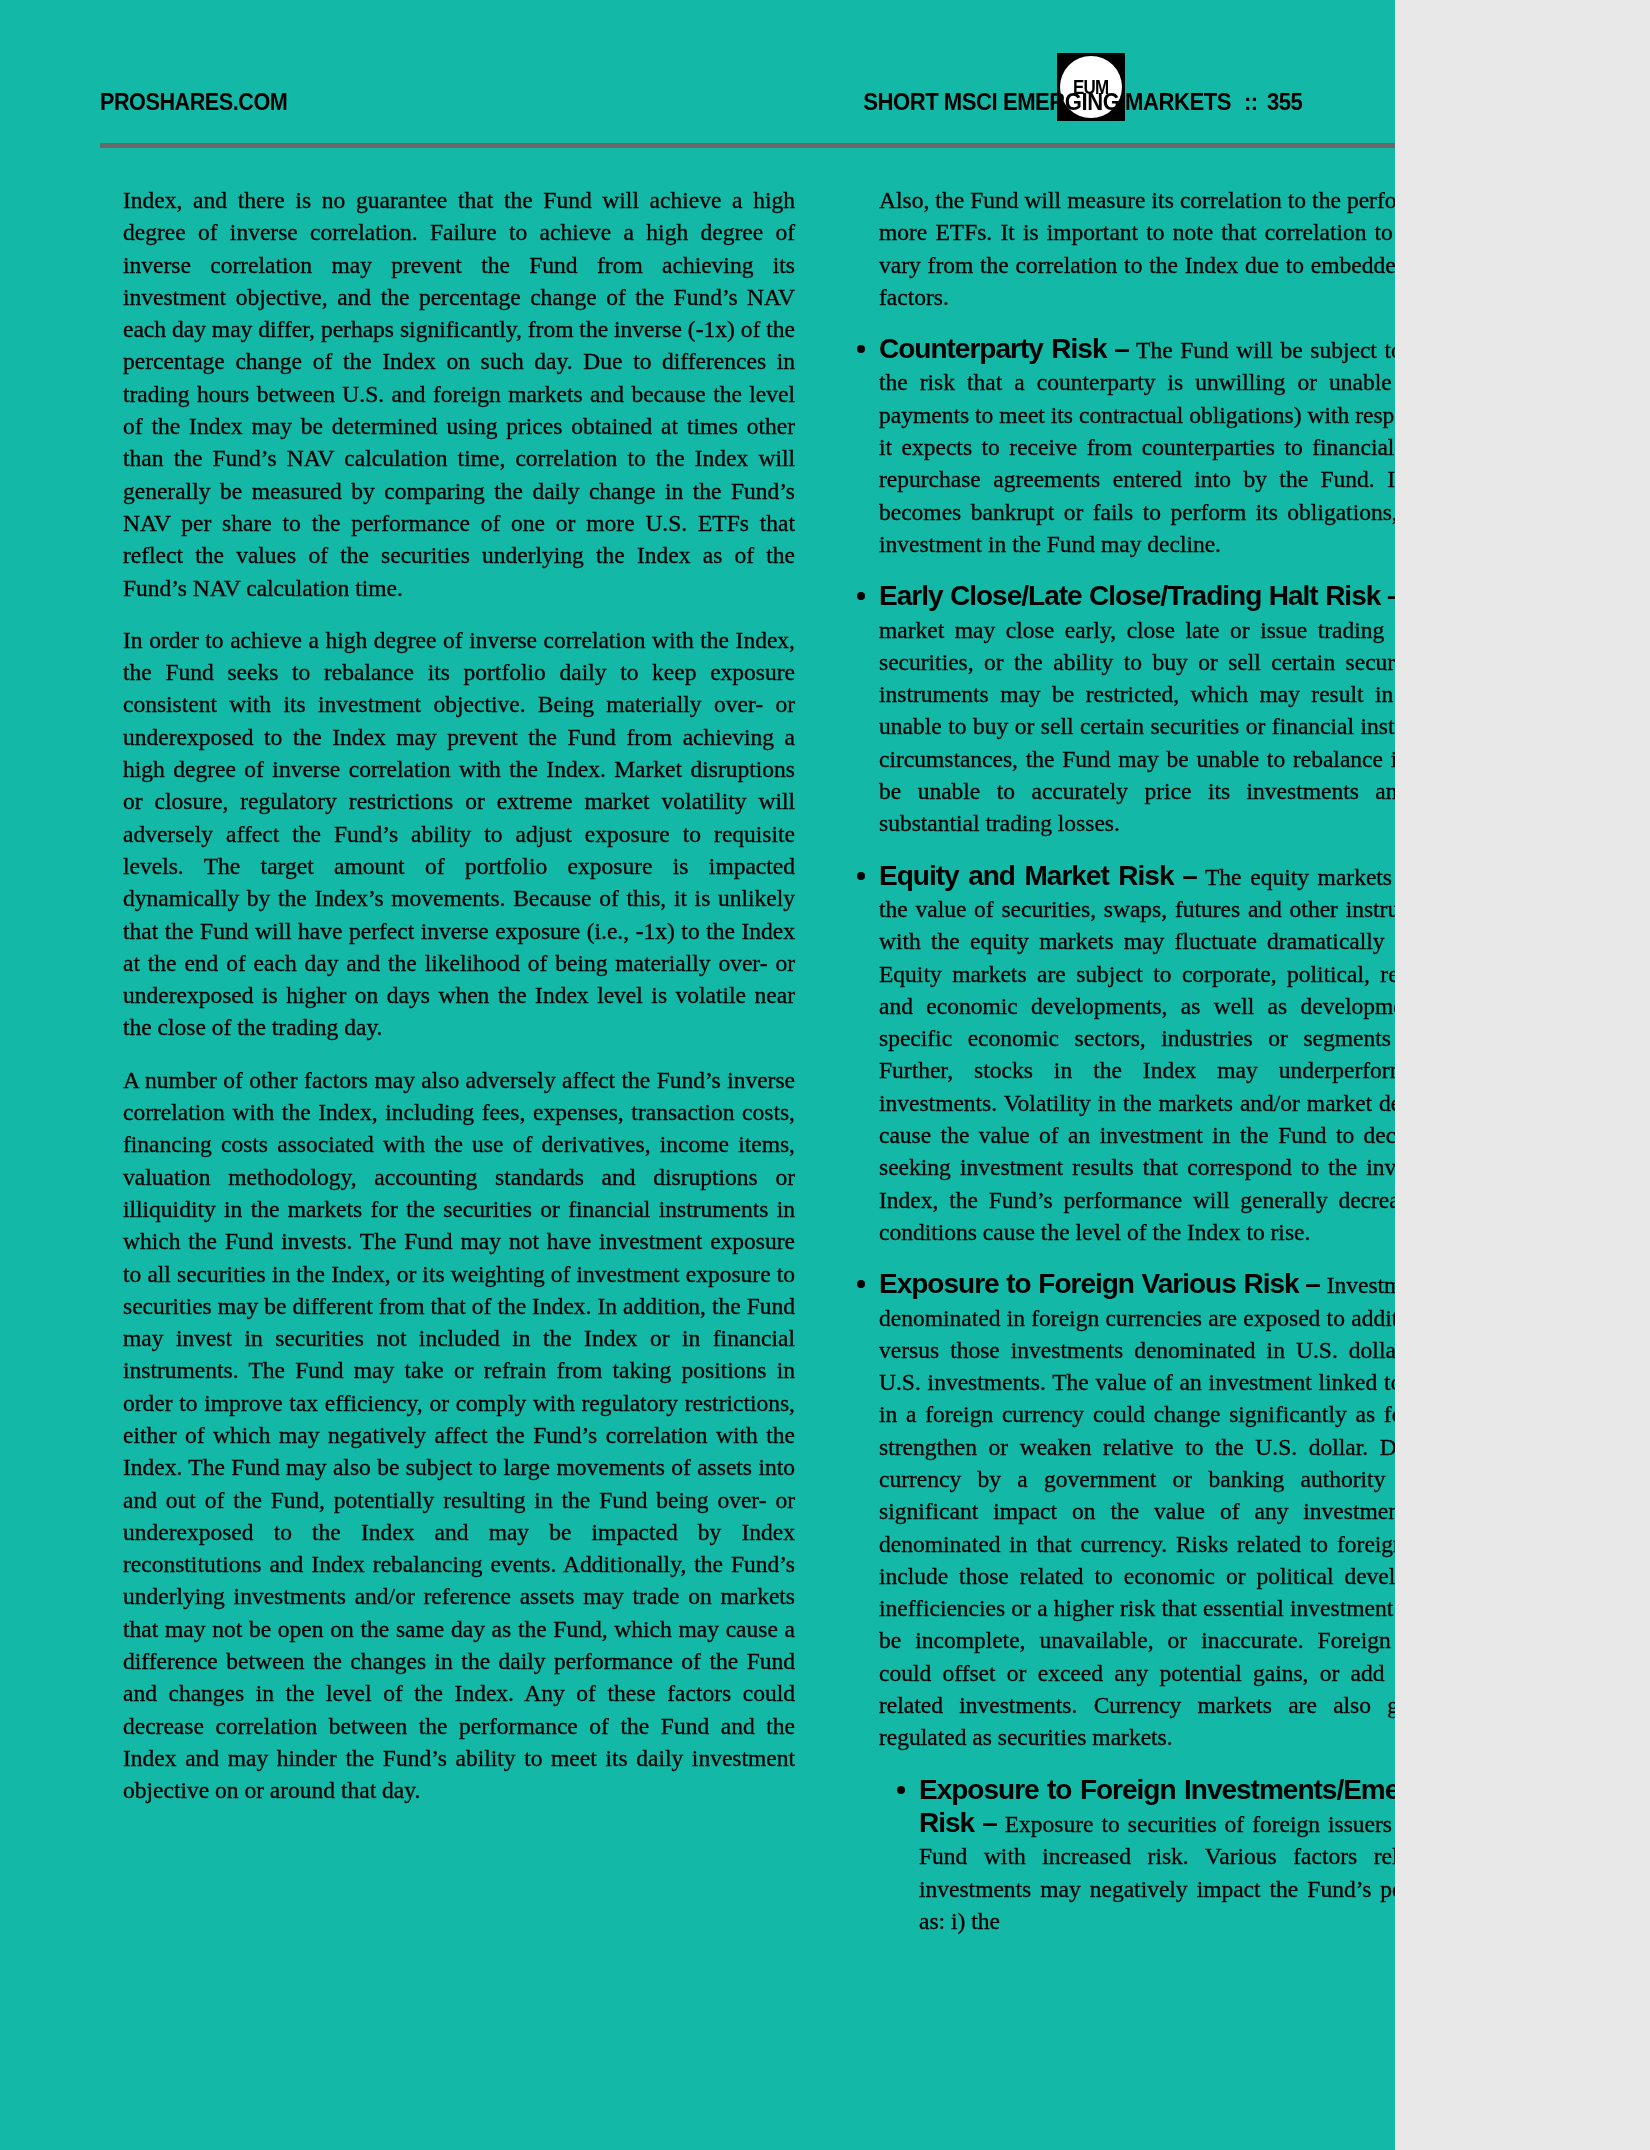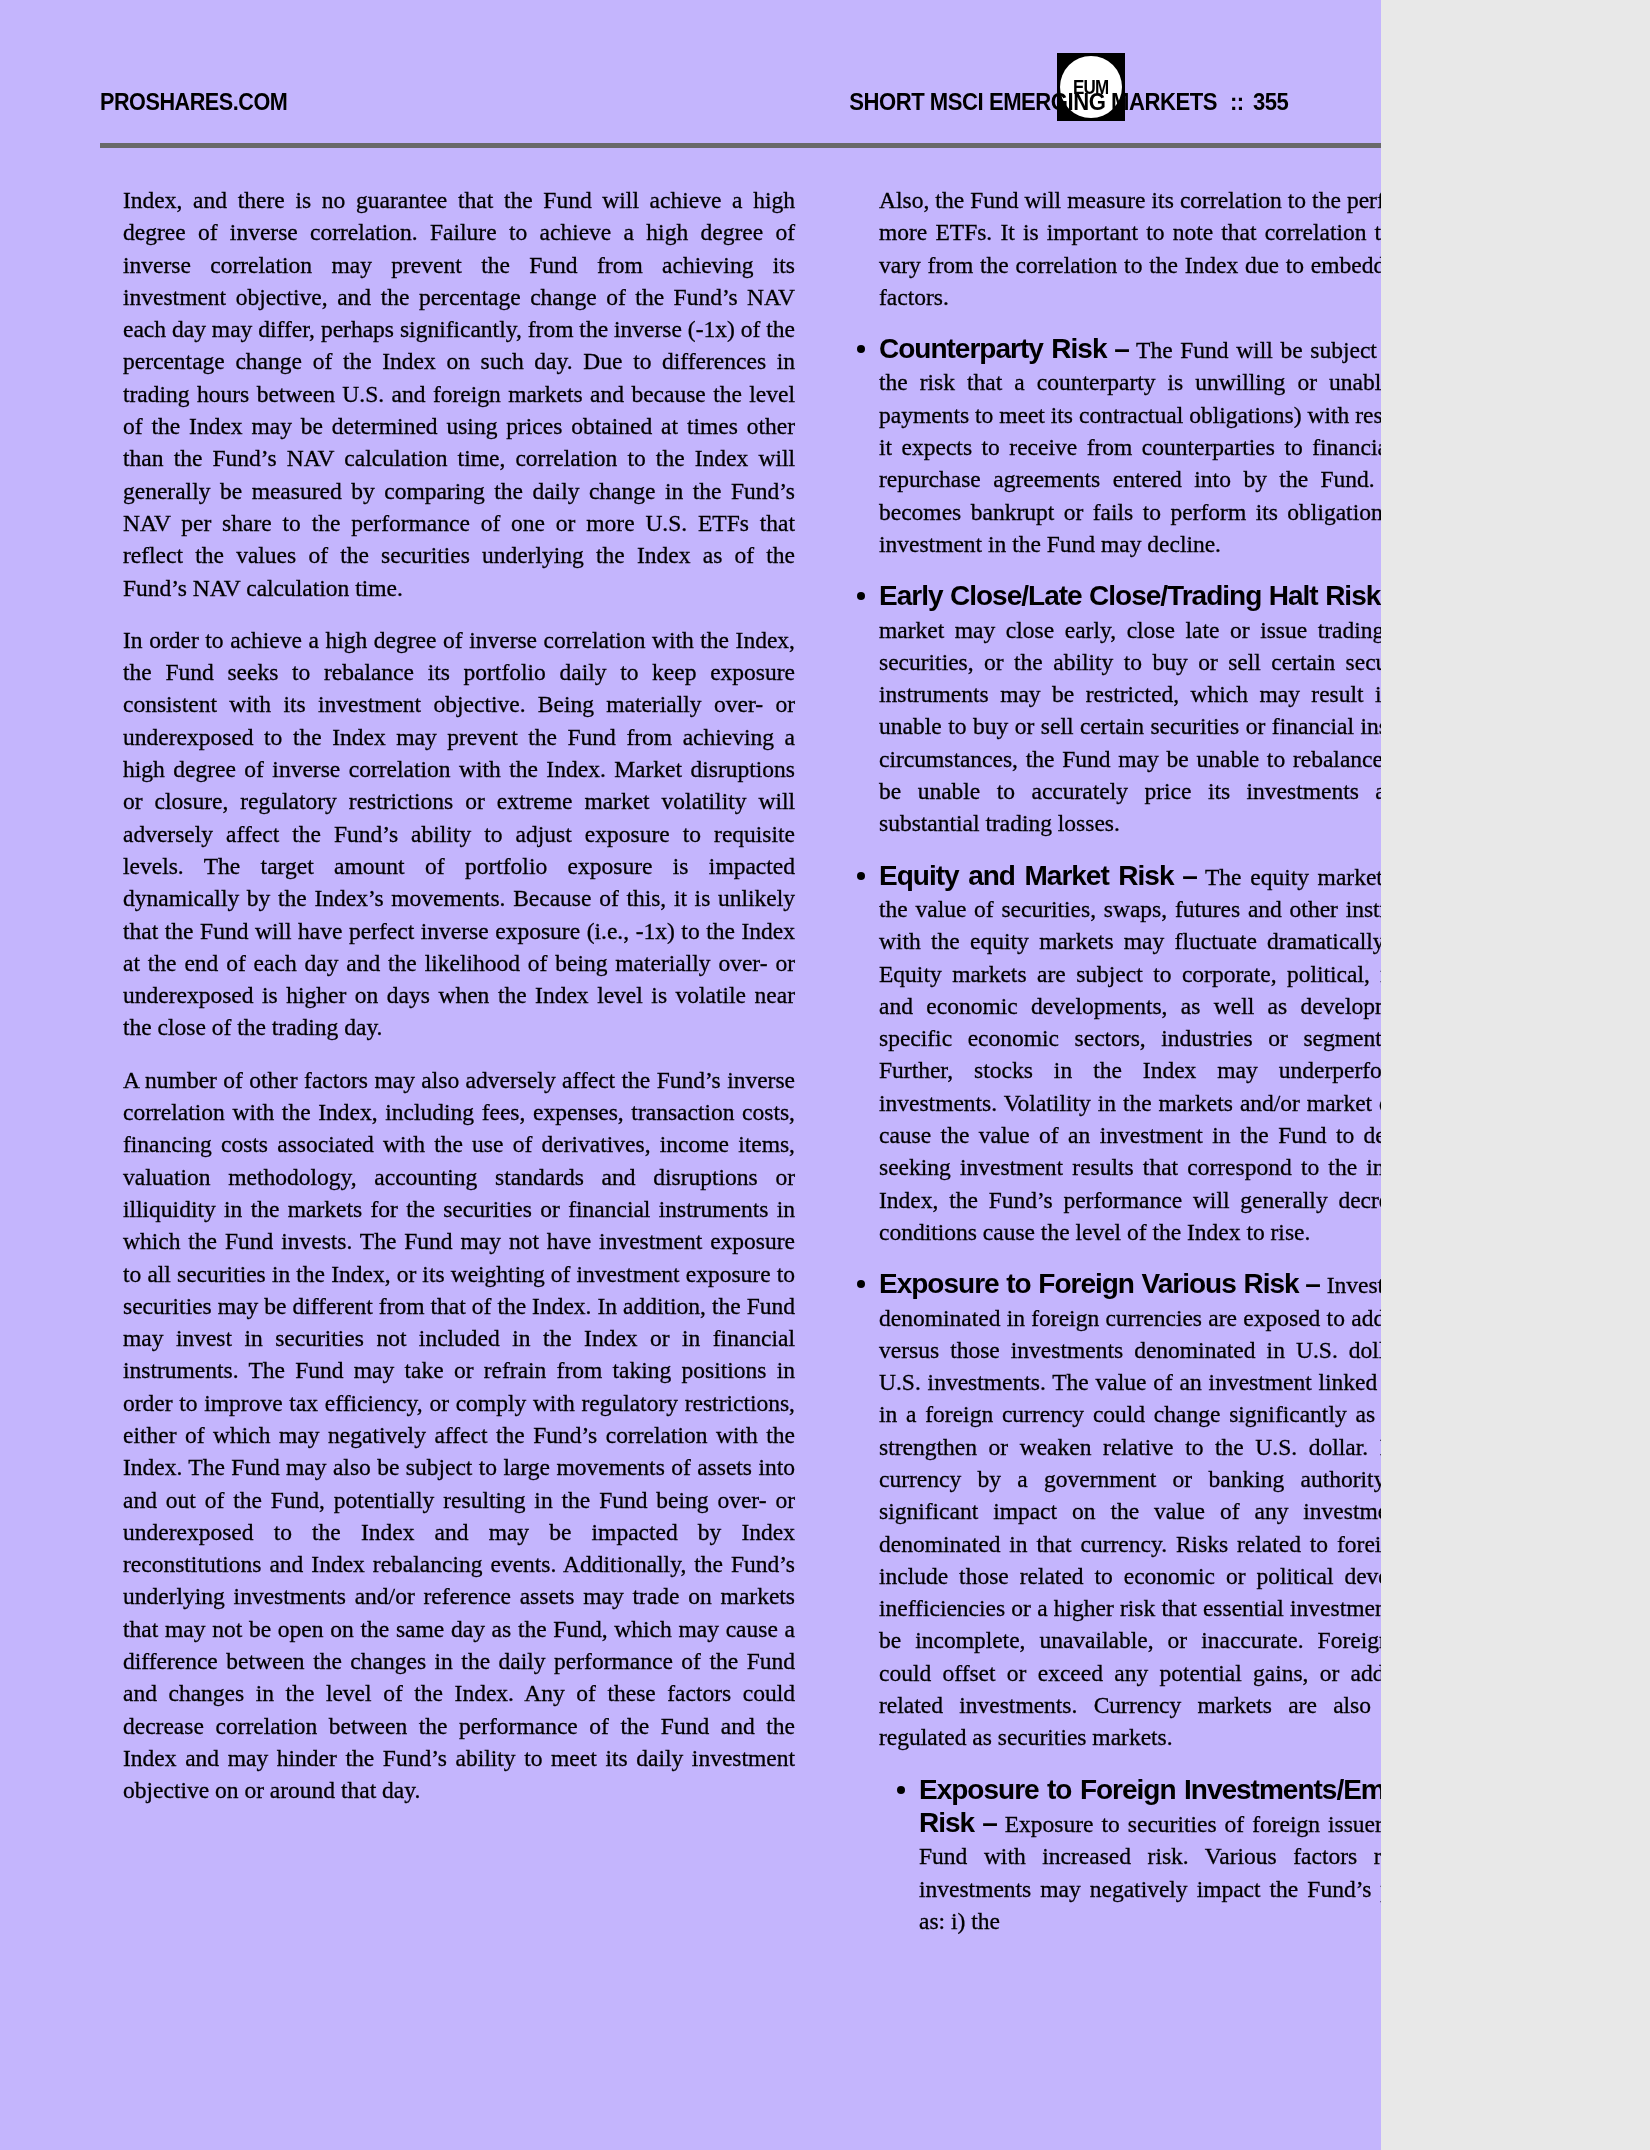--- a/index.html
+++ b/index.html
@@ -1,22 +1,23 @@
 <!DOCTYPE html>
 <html lang="en"><head>
 <meta charset="utf-8">
 <style>
   html,body{margin:0;padding:0;background:#e8e8e8;}
   .page{
     position:relative;
     width:1381px;height:2150px;
-    background:#c4b5fd;
+    background:#14b8a6;
     overflow:hidden;
     font-family:"Liberation Serif", serif;
     color:#000;
+    padding-left:14px;
   }
   
   .hdr-left{
     position:absolute;left:100px;top:90px;
     font-family:"Liberation Sans", sans-serif;font-weight:700;
     font-size:24px;letter-spacing:-0.5px;line-height:1;
     transform:scaleX(0.9);transform-origin:left center;
     white-space:nowrap;
   }
   .badge{

